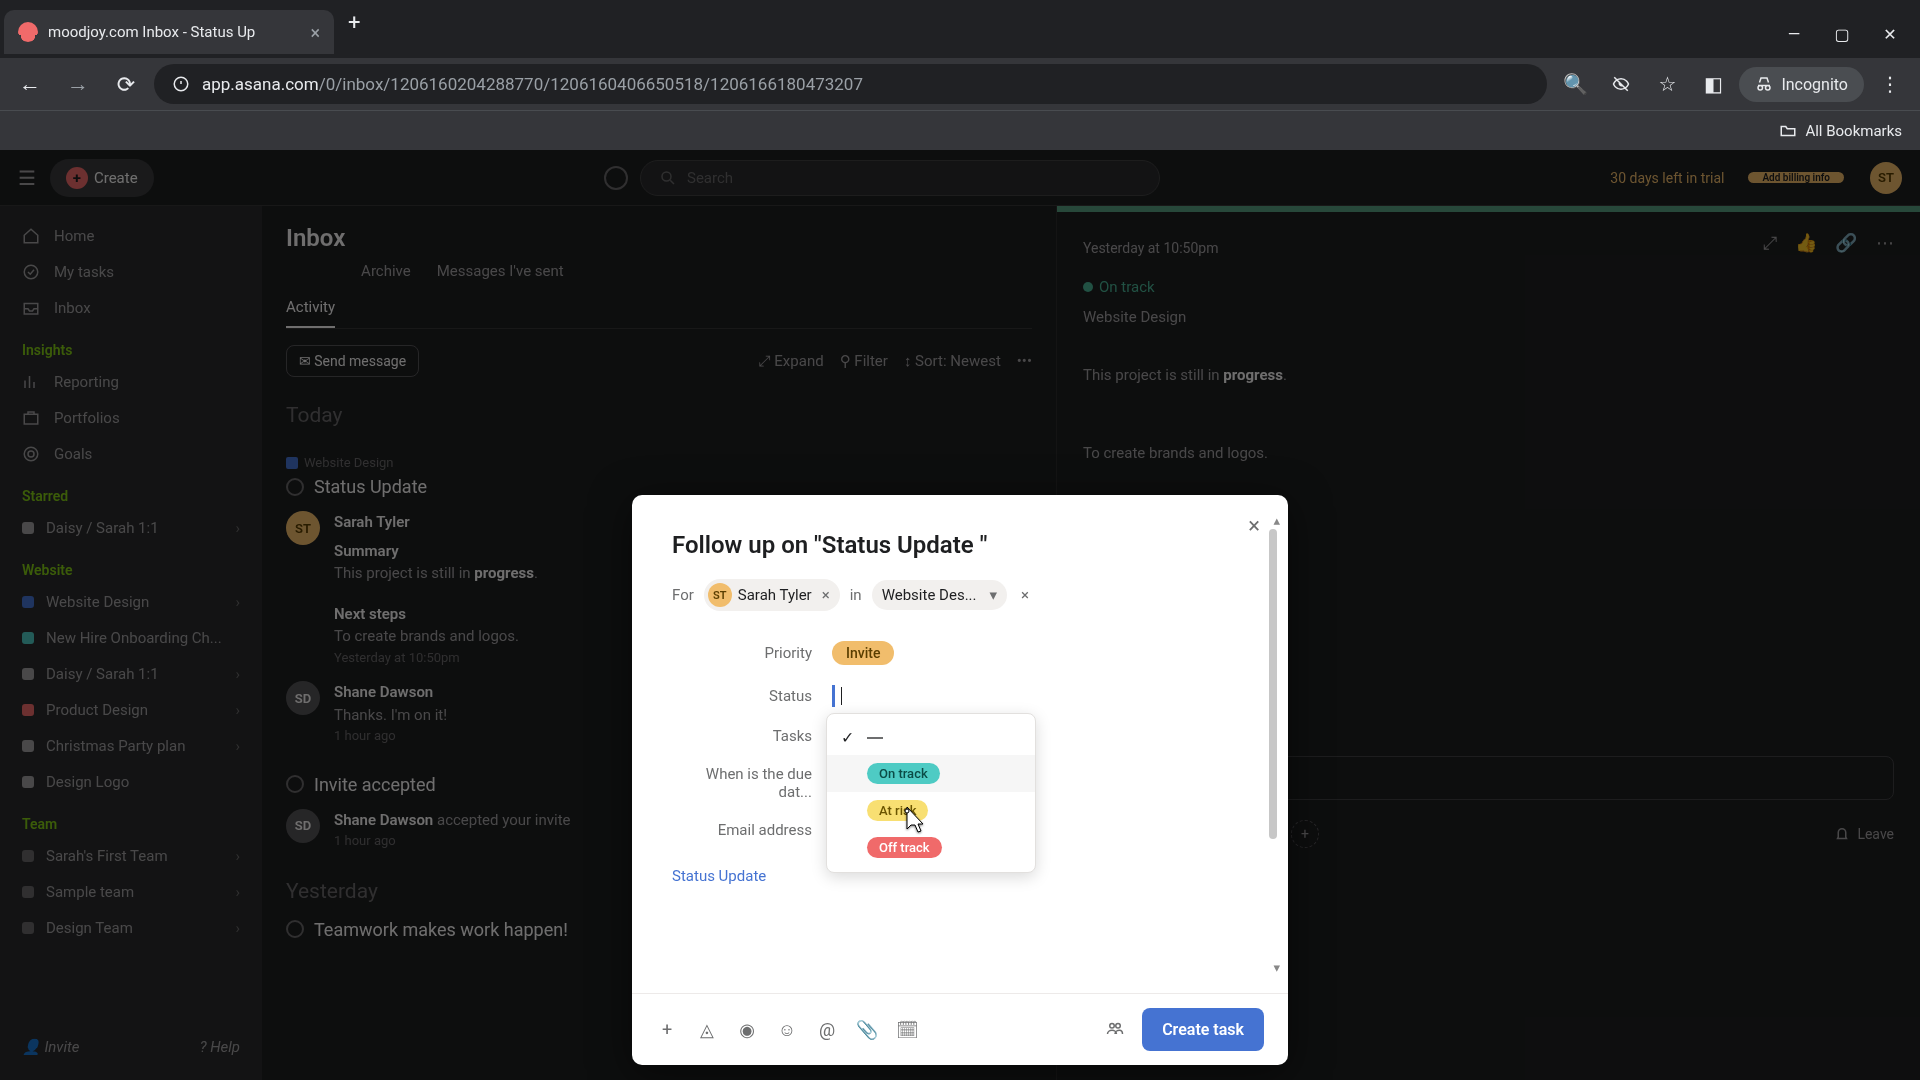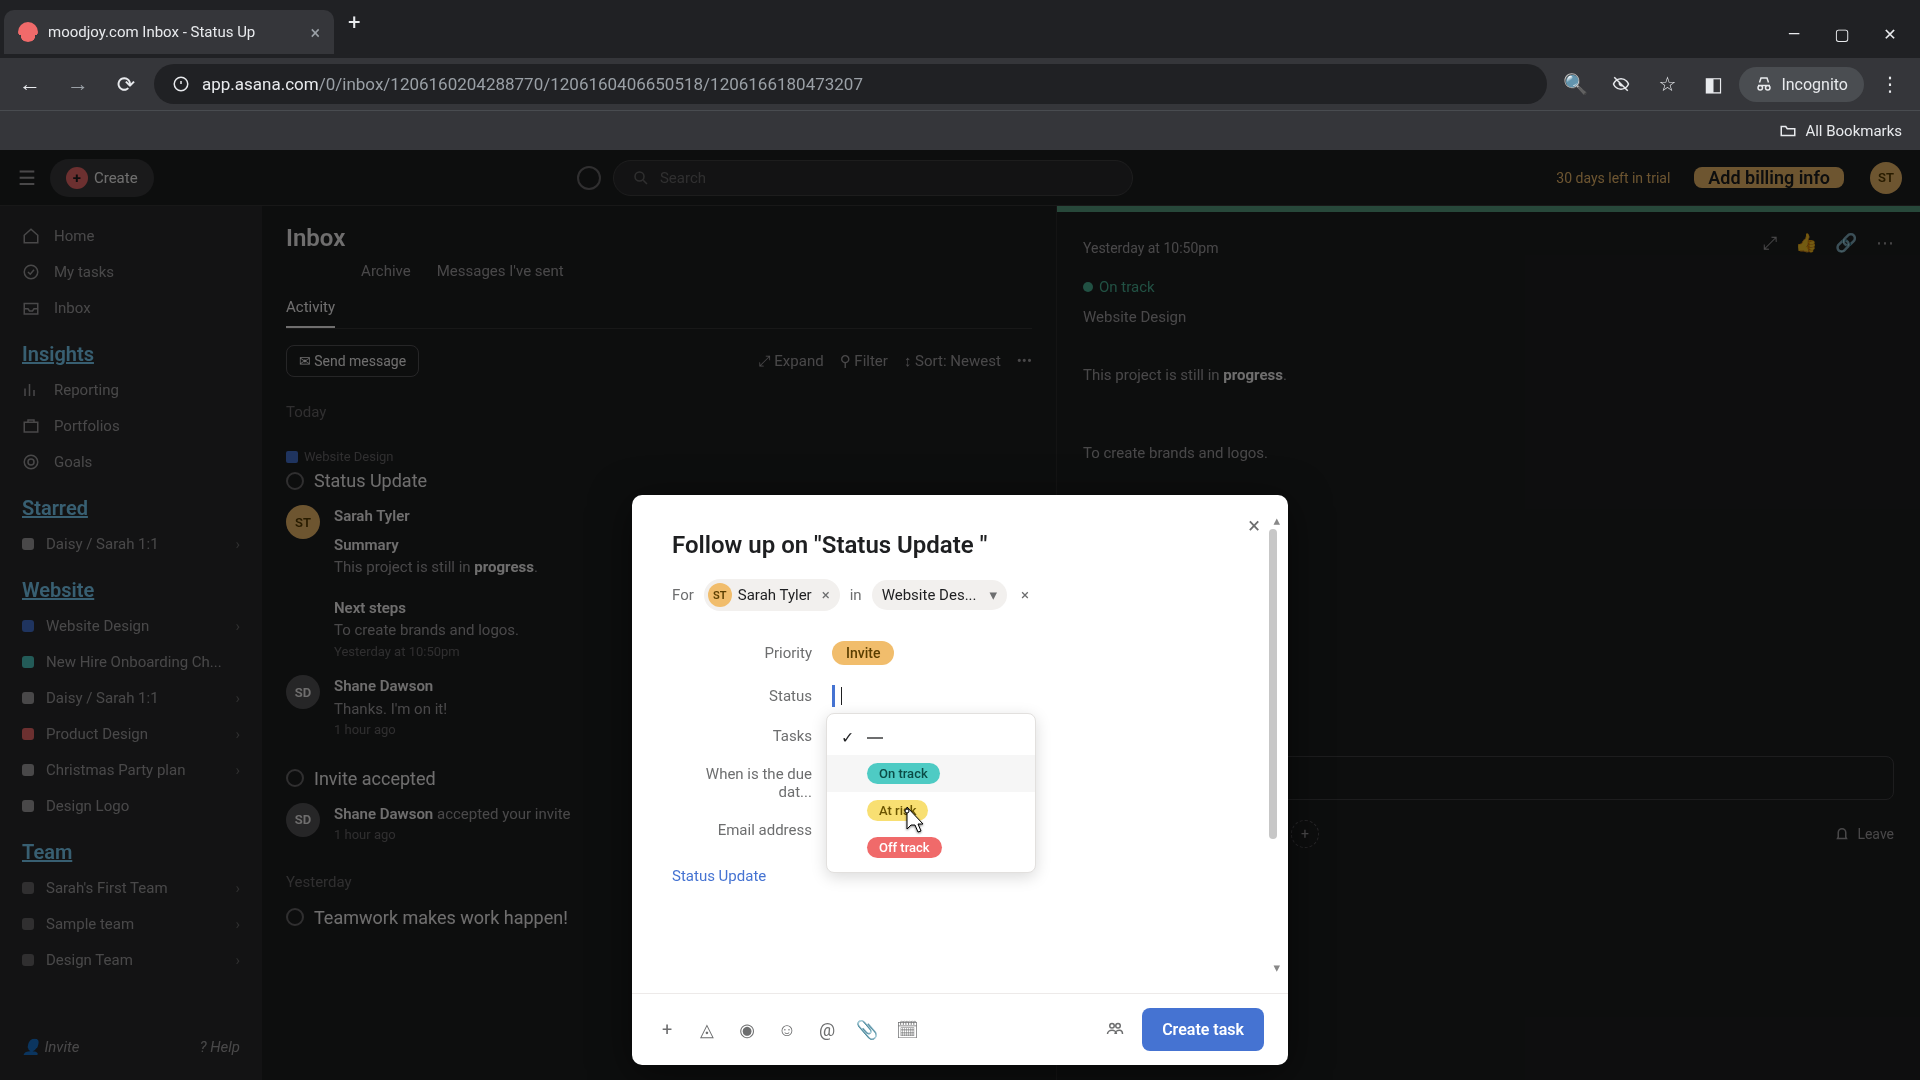--- a/index.html
+++ b/index.html
@@ -33,45 +33,45 @@
 .app { width: 1920px; height: 930px; background: #1e1f21; display: flex; flex-direction: column; }
 
 .app-header { height: 56px; display: flex; align-items: center; padding: 0 18px; gap: 14px; border-bottom: 1px solid #363636; }
 .hamburger { color: #a2a0a2; font-size: 20px; }
 .create-btn { background: #3a3b3d; color: #f5f4f3; border-radius: 20px; padding: 8px 16px; display: flex; align-items: center; gap: 6px; font-size: 15px; }
 .create-plus { width: 22px; height: 22px; border-radius: 50%; background: #f06a6a; color: #1e1f21; display: flex; align-items: center; justify-content: center; font-weight: bold; }
 .header-center { flex: 1; display: flex; justify-content: center; align-items: center; gap: 12px; text-align: right; }
 .clock-icon { color: #6a696a; width: 24px; height: 24px; border: 2px solid #6a696a; border-radius: 50%; position: relative; }
 .search-box { background: #2a2b2d; border: 1px solid #424242; color: #6a696a; border-radius: 20px; width: 520px; padding: 8px 18px; font-size: 15px; display: flex; align-items: center; gap: 10px; }
 .trial-text { color: #f1bd6c; font-size: 14px; margin-right: 10px; }
-.billing-btn { background: #f1bd6c; color: #1e1f21; border-radius: 8px; padding: 0 14px; font-size: 18px; font-weight: 600; }
+.billing-btn { background: #f1bd6c; color: #1e1f21; border-radius: 8px; padding: 0 14px; font-size: 10px; font-weight: 600; }
 .avatar-sm { width: 32px; height: 32px; border-radius: 50%; background: #f1bd6c; color: #5a3e00; display: flex; align-items: center; justify-content: center; font-size: 13px; font-weight: 600; margin-left: 12px; }
 
 .app-body { flex: 1; display: flex; overflow: hidden; }
 
 .sidebar { width: 262px; background: #2a2b2d; padding: 12px 0; display: flex; flex-direction: column; color: #a2a0a2; font-size: 15px; }
 .side-item { padding: 9px 22px; display: flex; align-items: center; gap: 14px; }
-.side-section { padding: 16px 22px 6px; font-weight: 600; color: #7dd3fc; font-size: 20px; text-decoration: underline; }
+.side-section { padding: 16px 22px 6px; font-weight: 600; color: #84cc16; font-size: 14px; }
 .side-dot { width: 12px; height: 12px; border-radius: 3px; background: #6a696a; flex-shrink: 0; }
 .side-item.sub { padding-left: 22px; justify-content: space-between; }
 .side-label { white-space: nowrap; overflow: hidden; text-overflow: ellipsis; display: flex; align-items: center; gap: 12px; }
 .chev { color: #6a696a; }
 .sidebar-footer { margin-top: auto; padding: 12px 22px; display: flex; justify-content: space-between; font-style: italic; }
 
 
 .main { flex: 1; background: #1e1f21; display: flex; }
 .inbox-left { width: 795px; border-right: 1px solid #2e2e2e; padding: 18px 24px; color: #f5f4f3; overflow: hidden; }
 .inbox-title { font-size: 24px; font-weight: 600; margin-bottom: 10px; }
 .inbox-tabs { display: flex; gap: 26px; font-size: 15px; color: #a2a0a2; border-bottom: 1px solid #363636; }
 .inbox-tab { padding-bottom: 10px; }
 .inbox-tab.active { color: #f5f4f3; border-bottom: 2px solid #f5f4f3; margin-top: 36px; }
 .inbox-toolbar { display: flex; align-items: center; gap: 16px; padding: 16px 0; color: #a2a0a2; font-size: 15px; }
 .send-msg { border: 1px solid #565557; border-radius: 8px; padding: 7px 12px; color: #f5f4f3; font-size: 14px; }
 .inbox-toolbar .spacer { flex: 1; }
-.day-label { color: #6a696a; font-size: 15px; padding: 10px 0; }
+.day-label { color: #6a696a; font-size: 21px; padding: 10px 0; }
 .thread-meta { color: #6a696a; font-size: 13px; display: flex; align-items: center; gap: 6px; margin-top: 18px; }
 .thread-title { display: flex; align-items: center; gap: 10px; font-size: 18px; margin-top: 6px; }
 .circle { width: 18px; height: 18px; border: 2px solid #6a696a; border-radius: 50%; }
 .msg-row { display: flex; gap: 14px; margin-top: 14px; }
 .msg-avatar { width: 34px; height: 34px; border-radius: 50%; background: #f1bd6c; color: #5a3e00; display: flex; align-items: center; justify-content: center; font-size: 13px; font-weight: 600; flex-shrink: 0; position: relative; }
 .msg-avatar.gray { background: #565557; color: #f5f4f3; }
 .msg-body { font-size: 15px; line-height: 1.5; color: #a2a0a2; }
 .msg-name { color: #f5f4f3; font-weight: 600; }
 .msg-subtitle { font-weight: 600; color: #f5f4f3; margin-top: 6px; }
 .msg-time { color: #6a696a; font-size: 13px; }

